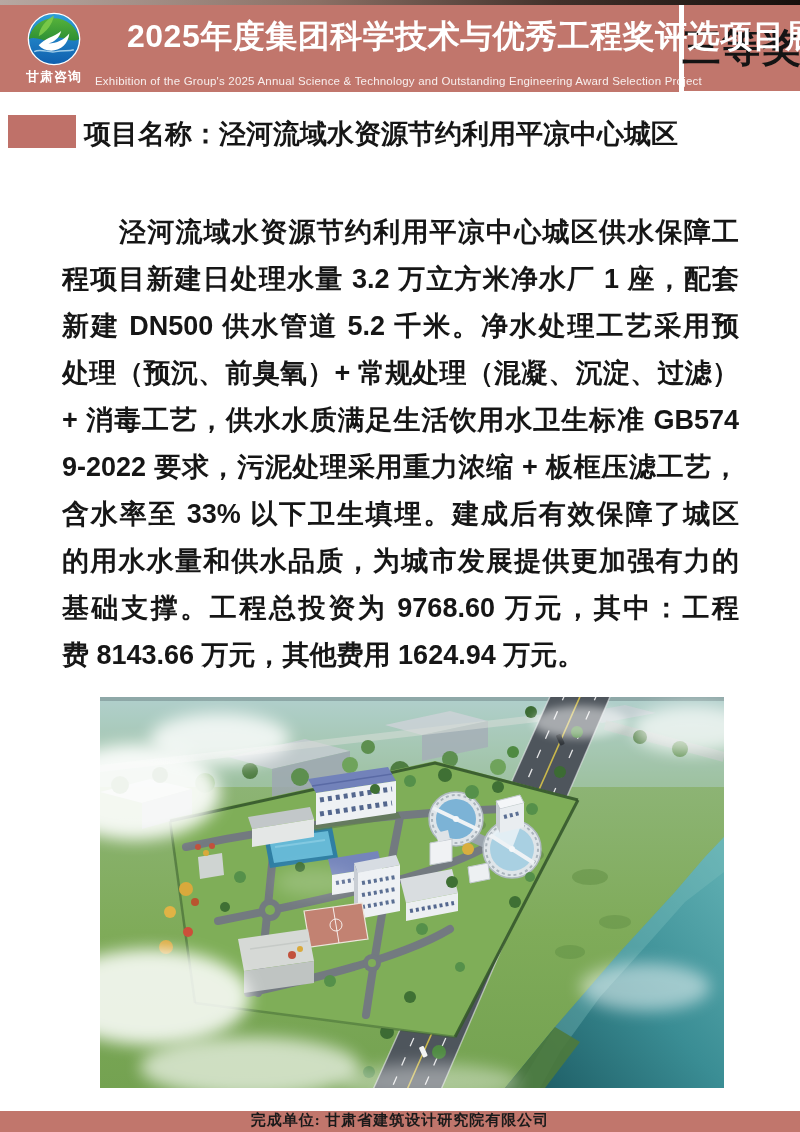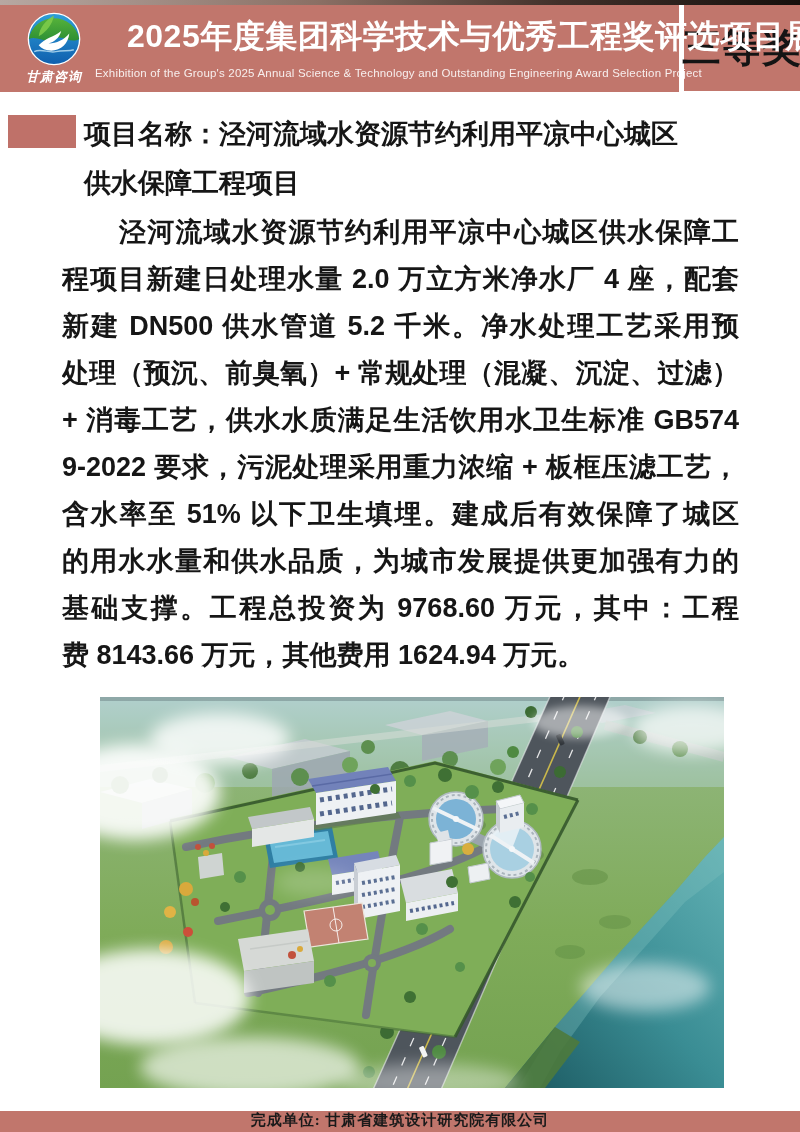--- a/index.html
+++ b/index.html
@@ -24,29 +24,29 @@
     position:absolute;left:0;top:5px;width:800px;height:87px;display:flex;
   }
   .header-main{
     width:679px;height:87px;background:var(--header-bg);
     display:flex;align-items:center;position:relative;
   }
   .logo-wrap{position:absolute;left:18px;top:4px;width:72px;height:83px;text-align:center;}
   .logo-circle{width:54px;height:54px;margin:3px auto 0;display:block;}
   .logo-text{
     color:#ffffff;font-weight:bold;font-size:13px;letter-spacing:1px;
-    margin-top:2px;white-space:nowrap;font-style:italic;
+    margin-top:2px;white-space:nowrap;
   }
   .title-block{position:absolute;left:95px;top:11px;width:575px;}
   .main-title{
     color:#ffffff;font-weight:bold;font-size:32px;letter-spacing:0.5px;
     white-space:nowrap;line-height:40px;margin-left:32px;
   }
   .sub-title{
-    color:rgba(255,255,255,0.88);font-size:11.5px;margin-top:11px;white-space:nowrap;
+    color:rgba(255,255,255,0.88);font-size:11.5px;margin-top:19px;white-space:nowrap;
     letter-spacing:0.2px;
   }
   .header-divider{width:5px;height:87px;background:#ffffff;}
   .award-box{
     width:116px;height:86px;background:var(--header-bg);
     display:flex;align-items:center;justify-content:center;
   }
   .award-label{
     color:var(--award-text);font-size:39px;font-weight:bold;letter-spacing:1px;white-space:nowrap;
   }
@@ -117,31 +117,30 @@
   </div>
   <div class="header-divider"></div>
   <div class="award-box">
     <div class="award-label">三等奖</div>
   </div>
 </div>
 
 <div class="name-accent"></div>
 <div class="project-name">
   <div class="pn-line">项目名称：泾河流域水资源节约利用平凉中心城区</div>
-  <div class="pn-line">供水保障工程项目</div>
 </div>
 
 <div class="body-paragraph">
   <div class="body-line first">泾河流域水资源节约利用平凉中心城区供水保障工</div>
-  <div class="body-line">程项目新建日处理水量 2.0 万立方米净水厂 4 座，配套</div>
+  <div class="body-line">程项目新建日处理水量 3.2 万立方米净水厂 1 座，配套</div>
   <div class="body-line">新建 DN500 供水管道 5.2 千米。净水处理工艺采用预</div>
   <div class="body-line">处理（预沉、前臭氧）+ 常规处理（混凝、沉淀、过滤）</div>
   <div class="body-line">+ 消毒工艺，供水水质满足生活饮用水卫生标准 GB574</div>
   <div class="body-line">9-2022 要求，污泥处理采用重力浓缩 + 板框压滤工艺，</div>
-  <div class="body-line">含水率至 51% 以下卫生填埋。建成后有效保障了城区</div>
+  <div class="body-line">含水率至 33% 以下卫生填埋。建成后有效保障了城区</div>
   <div class="body-line">的用水水量和供水品质，为城市发展提供更加强有力的</div>
   <div class="body-line">基础支撑。工程总投资为 9768.60 万元，其中：工程</div>
   <div class="body-line last">费 8143.66 万元，其他费用 1624.94 万元。</div>
 </div>
 
 <svg class="site-image" viewBox="0 0 624 391" preserveAspectRatio="none">
   <defs>
     <linearGradient id="grass" x1="0" y1="0" x2="0" y2="1">
       <stop offset="0" stop-color="#aecdc4"></stop>
         <stop offset="0.22" stop-color="#8db475"></stop>

